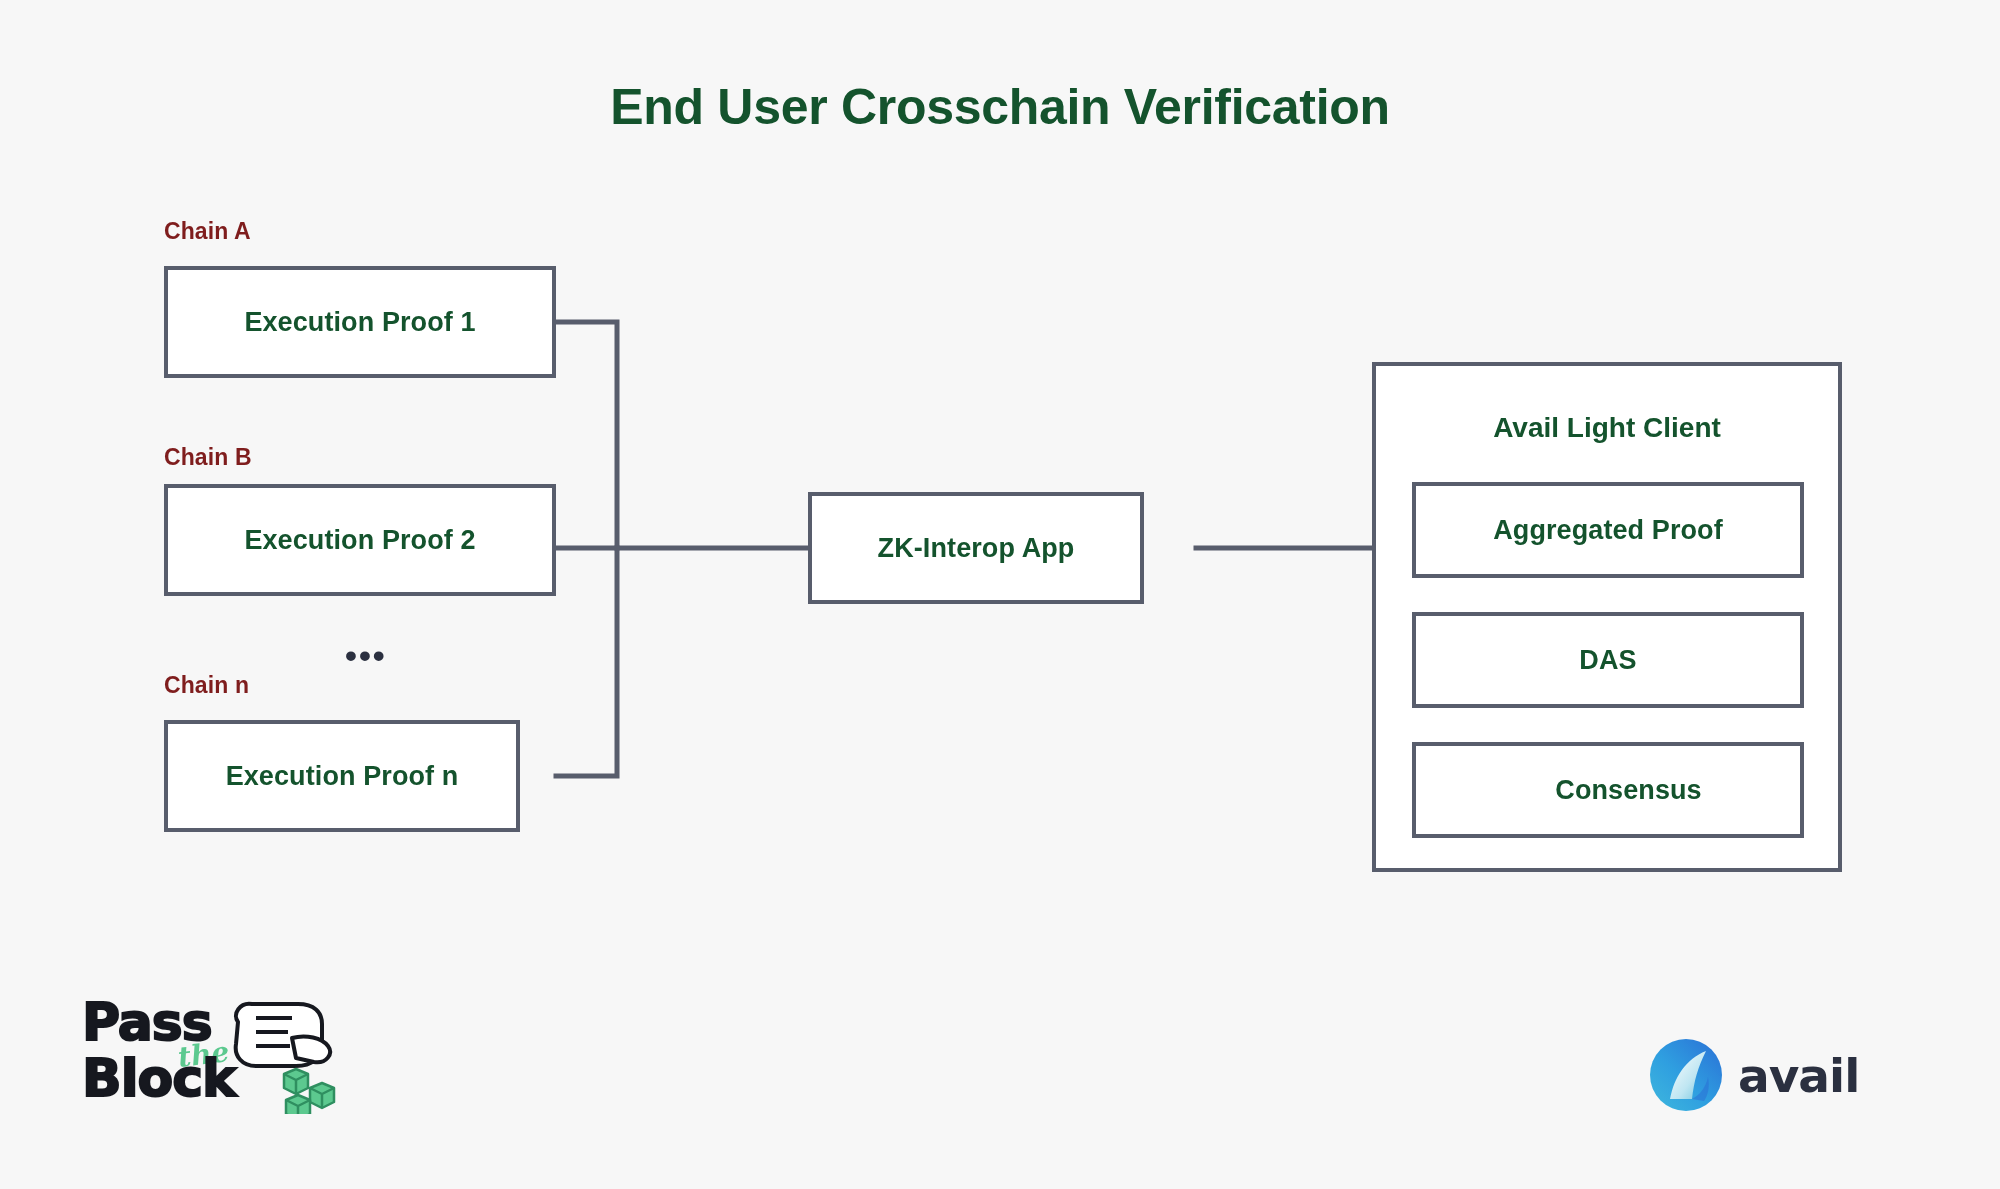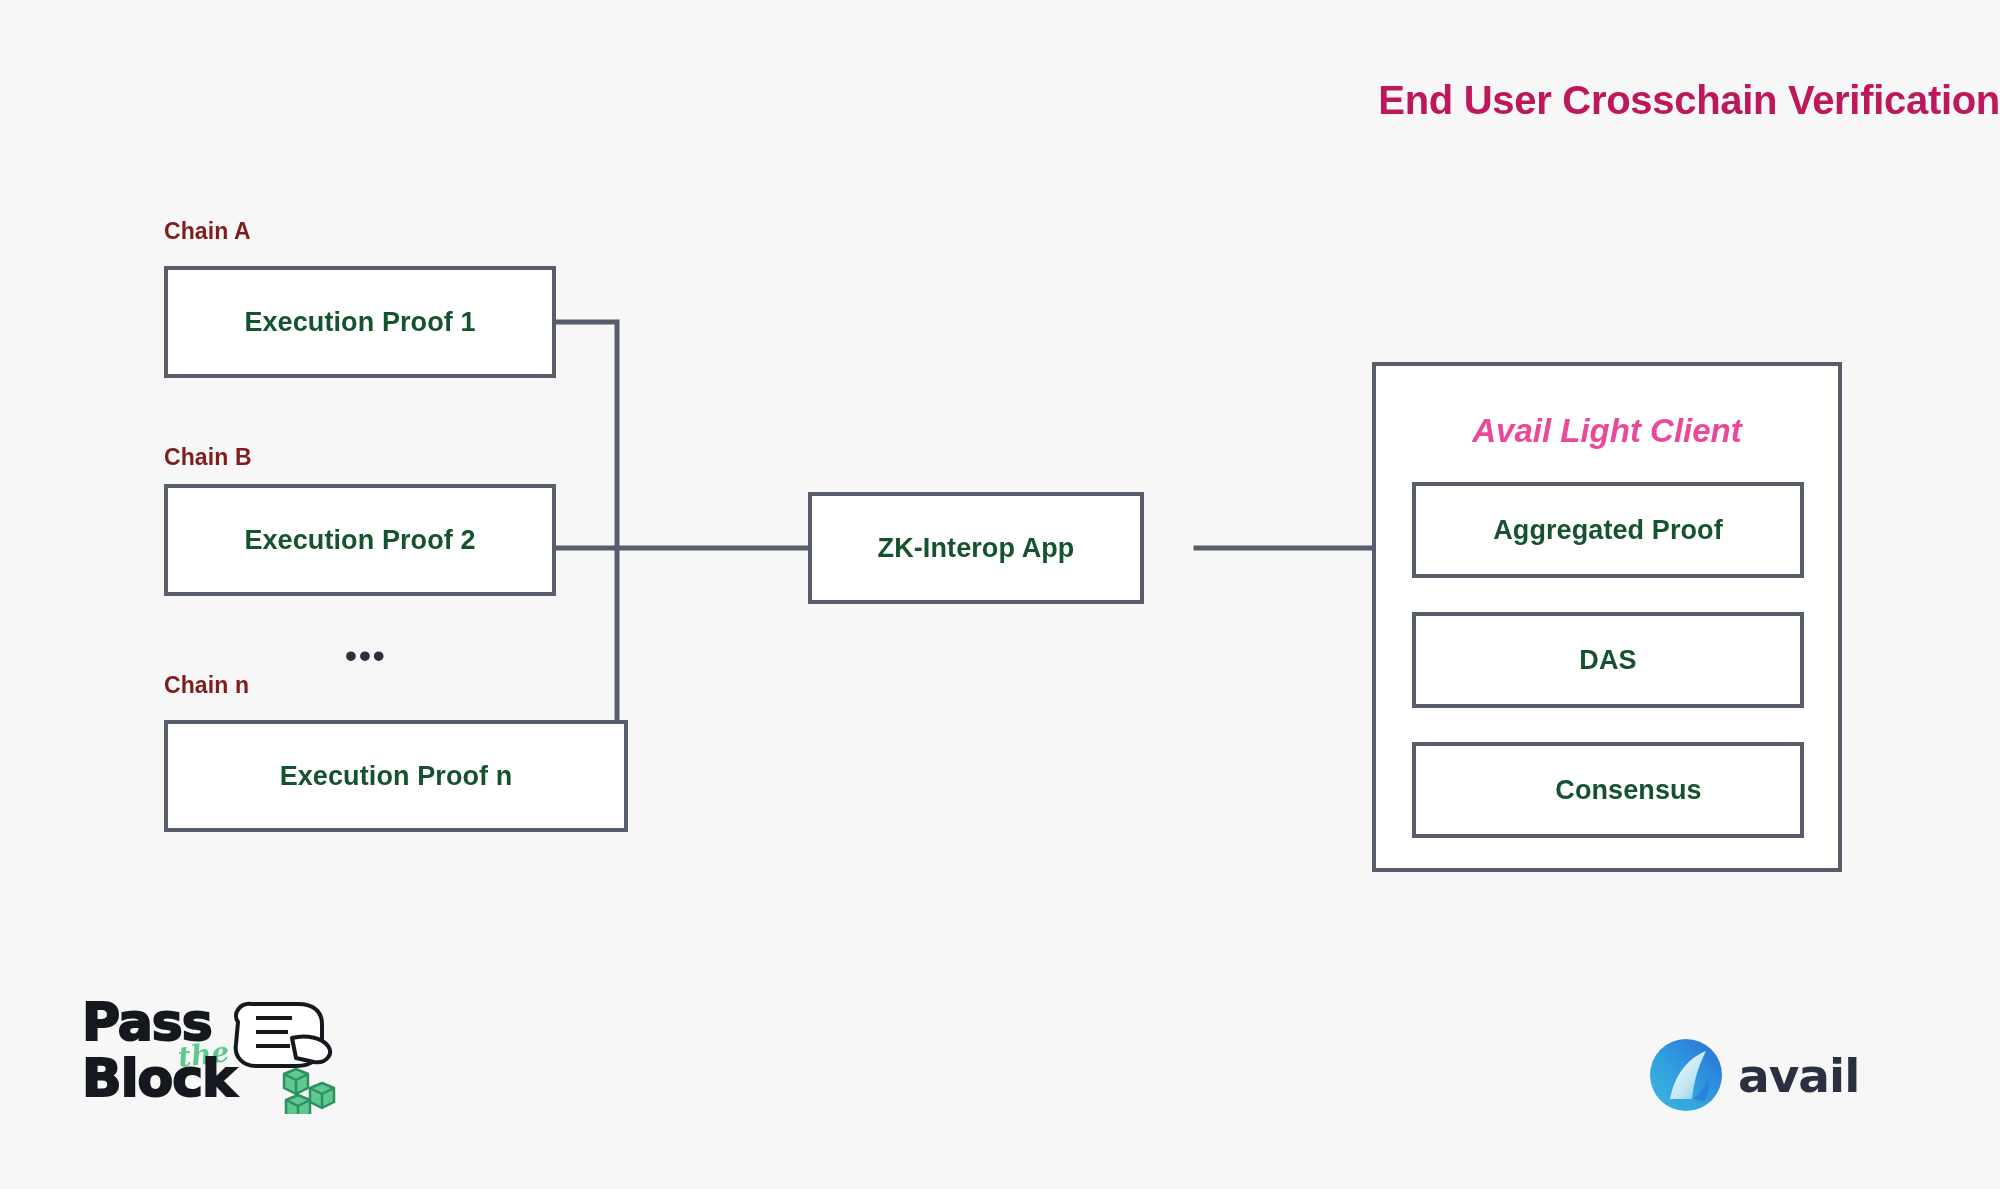--- a/index.html
+++ b/index.html
@@ -19,25 +19,25 @@
     position: absolute;
     inset: 0;
     width: 2000px;
     height: 1189px;
   }
   .diagram-title {
     position: absolute;
     top: 78px;
     left: 0;
     width: 2000px;
-    text-align: right;
-    font-size: 40px;
+    text-align: center;
+    font-size: 50px;
     font-weight: bold;
     letter-spacing: -0.3px;
-    color: #be185d;
+    color: #14532d;
   }
   .chain-label {
     position: absolute;
     font-size: 23px;
     font-weight: bold;
     color: #7f1d1d;
     letter-spacing: 0.1px;
   }
   .node-box {
     position: absolute;
@@ -57,24 +57,23 @@
   .panel-box {
     position: absolute;
     background: #ffffff;
     border: 4px solid #585d6c;
     box-sizing: border-box;
   }
   .panel-title {
     position: absolute;
     width: 100%;
     text-align: center;
-    font-size: 33px;
-    font-weight: bold;
-    color: #ec4899;
-    font-style: italic;
+    font-size: 28px;
+    font-weight: bold;
+    color: #14532d;
   }
   .ellipsis-dots {
     position: absolute;
     font-size: 34px;
     font-weight: bold;
     color: #2b3040;
     letter-spacing: 2px;
     line-height: 1;
   }
   
@@ -151,21 +150,21 @@
 </div>
 
 <div class="chain-label" style="left:164px; top:444px;">Chain B</div>
 <div class="node-box" style="left:164px; top:484px; width:392px; height:112px;">
   <span>Execution Proof 2</span>
 </div>
 
 <div class="ellipsis-dots" style="left:345px; top:638px;">•••</div>
 
 <div class="chain-label" style="left:164px; top:672px;">Chain n</div>
-<div class="node-box" style="left:164px; top:720px; width:464px; height:112px;">
+<div class="node-box" style="left:164px; top:720px; width:356px; height:112px;">
   <span>Execution Proof n</span>
 </div>
 
 <div class="node-box" style="left:808px; top:492px; width:336px; height:112px;">
   <span>ZK-Interop App</span>
 </div>
 
 <div class="panel-box" style="left:1372px; top:362px; width:470px; height:510px;">
   <div class="panel-title" style="top:46px;">Avail Light Client</div>
 </div>

